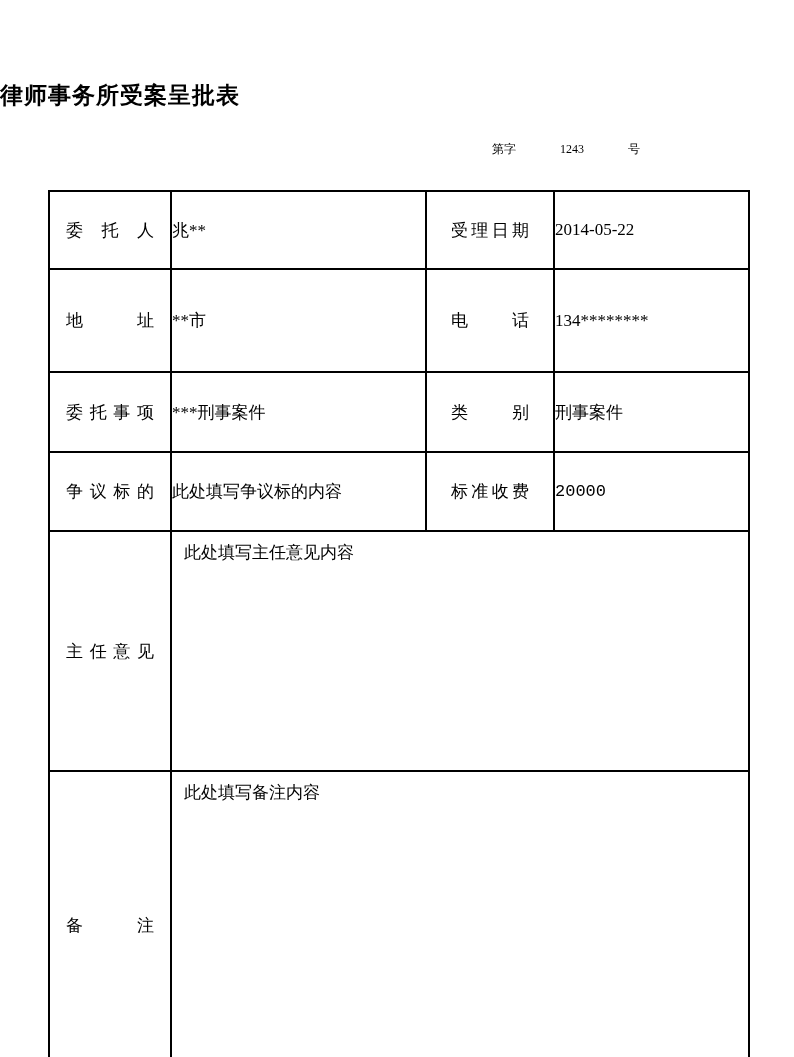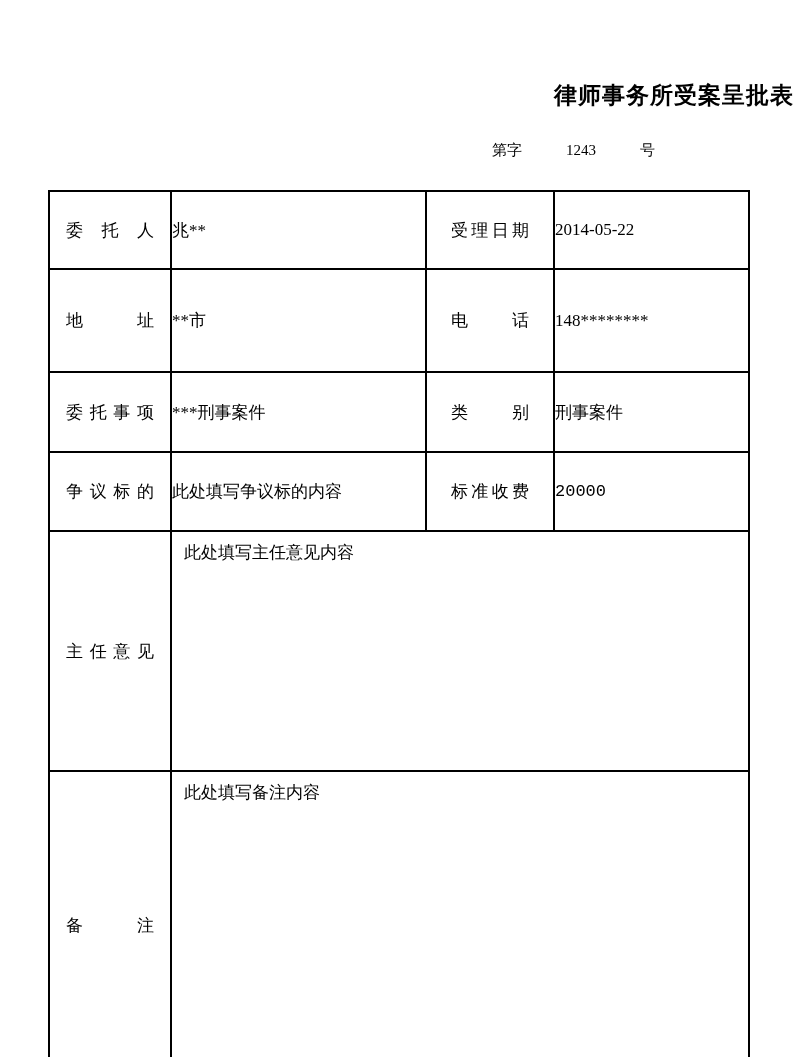--- a/index.html
+++ b/index.html
@@ -15,35 +15,34 @@
     background: #ffffff;
     color: #000000;
     font-family: "Liberation Serif", "DejaVu Serif", serif;
     overflow: hidden;
   }
   .doc-title {
     position: absolute;
     top: 80px;
     left: 0;
     width: 100%;
-    text-align: right;
+    text-align: left;
     font-family: "DejaVu Sans", "Liberation Sans", sans-serif;
     font-weight: bold;
     font-size: 23px;
     letter-spacing: 1px;
-    padding-left: 24px;
   }
   .doc-number-line {
     position: absolute;
     top: 141px;
     left: 492px;
     display: flex;
     align-items: baseline;
     gap: 44px;
-    font-size: 15px;
+    font-size: 12px;
   }
   table.case-form {
     position: absolute;
     top: 190px;
     left: 48px;
     width: 700px;
     border-collapse: collapse;
     table-layout: fixed;
   }
   table.case-form td {
@@ -103,21 +102,21 @@
         <tr class="r1">
       <td class="lbl"><span class="dist w-col1">委托人</span></td>
       <td class="val">兆**</td>
       <td class="lbl"><span class="dist w-col3">受理日期</span></td>
       <td class="val">2014-05-22</td>
     </tr>
     <tr class="r2">
       <td class="lbl"><span class="dist w-col1">地址</span></td>
       <td class="val">**市</td>
       <td class="lbl"><span class="dist w-col3">电话</span></td>
-      <td class="val">148********</td>
+      <td class="val">134********</td>
     </tr>
     <tr class="r3">
       <td class="lbl"><span class="dist w-col1">委托事项</span></td>
       <td class="val">***刑事案件</td>
       <td class="lbl"><span class="dist w-col3">类别</span></td>
       <td class="val">刑事案件</td>
     </tr>
     <tr class="r4">
       <td class="lbl"><span class="dist w-col1">争议标的</span></td>
       <td class="val">此处填写争议标的内容</td>

